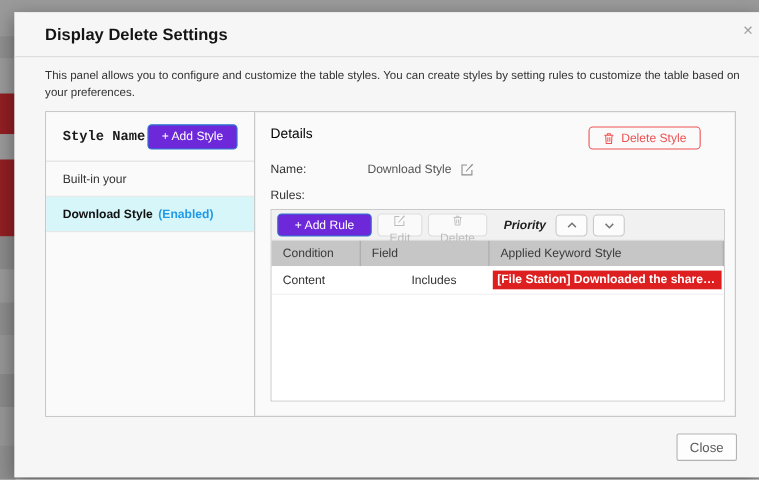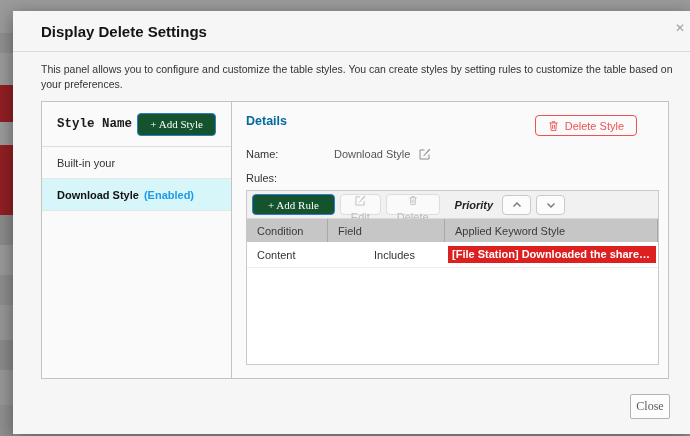--- a/index.html
+++ b/index.html
@@ -24,33 +24,33 @@
 
   
   .outer-box { position:absolute; left:28px; top:90px; width:628px; height:278px;
                border:1px solid #c3c3c3; background:#fafafa; display:flex; }
 
   
   .left-panel { width:190px; height:100%; border-right:1px solid #c3c3c3; background:#fafafa; }
   .lp-header { height:45px; border-bottom:1px solid #dedede; display:flex; align-items:center;
                justify-content:space-between; padding:0 15px 0 15px; }
   .lp-title { font-size:12.5px; font-weight:bold; color:#1a1a1a;font-family:Liberation Mono, monospace; }
-  .btn-blue { background:#14532d; color:#fff; border:1px solid #2d7cd1; border-radius:4px;
-              font-size:11px; font-family:Liberation Serif, serif; cursor:pointer; }
+  .btn-blue { background:#6d28d9; color:#fff; border:1px solid #2d7cd1; border-radius:4px;
+              font-size:11px; font-family:Liberation Sans, sans-serif; cursor:pointer; }
   .add-style-btn { height:23px; padding:0 12px; }
   .style-row { height:32px; display:flex; align-items:center; padding:0 8px 0 15px;
                border-bottom:1px solid #e7e7e7; font-size:11px; color:#333; cursor:pointer;
                white-space:nowrap; }
   .style-row.selected { background:#d7f6fa; }
   .style-row.selected .row-label { font-weight:bold; color:#111; }
   .row-status { color:#1e9ae8; font-weight:bold; margin-left:5px; }
 
   
   .right-panel { position:relative; flex:1; height:100%; }
-  .details-title { position:absolute; left:14px; top:12px; font-size:12.5px; font-weight:bold; color:#0369a1; }
+  .details-title { position:absolute; left:14px; top:12px; font-size:12.5px; font-weight:normal; color:#000000; }
   .delete-style-btn { position:absolute; right:31px; top:13px; height:21px; padding:0 12px;
                       display:flex; align-items:center; gap:6px; background:transparent;
                       border:1px solid #ee5253; border-radius:4px; color:#ee5253;
                       font-size:11px; font-family:inherit; cursor:pointer; }
   .name-row { position:absolute; left:14px; top:46px; font-size:11px; color:#333;
               display:flex; align-items:center; }
   .name-label { width:88px; }
   .name-value { color:#555; }
   .edit-name-icon { margin-left:9px; color:#8c8c8c; cursor:pointer; display:inline-flex; }
   .rules-label { position:absolute; left:14px; top:70px; font-size:11px; color:#333; }
@@ -76,23 +76,23 @@
   .col-field { width:117px; }
   .col-cond { width:81px; }
   .col-style { flex:1; }
   .cell.style-cell { padding:0 2px 0 3px; }
   .keyword-badge { display:block; width:100%; background:#de1f1f; color:#fff; font-weight:bold;
                    font-size:11px; line-height:17px; padding:0 4px; white-space:nowrap;
                    overflow:hidden; text-overflow:ellipsis; }
   .rt-filler { flex:1; background:#fff; }
 
   
-  .close-btn { position:absolute; right:20px; top:383px; width:40px; height:25px;
+  .close-btn { position:absolute; right:20px; top:383px; width:55px; height:25px;
                background:#fdfdfd; border:1px solid #b3b3b3; border-radius:2px;
-               color:#5a5a5a; font-size:12px; font-family:Liberation Serif, serif; cursor:pointer; }
+               color:#5a5a5a; font-size:12px; font-family:Liberation Sans, sans-serif; cursor:pointer; }
 
   .icon-svg { display:block; }
 </style>
 </head>
 <body>
 
 <div class="canvas">
 
   <div class="backdrop-strip">
       <div style="position: absolute; left: 0px; width: 100%; top: 0px; height: 33px; background: rgb(154, 154, 154);"></div>

